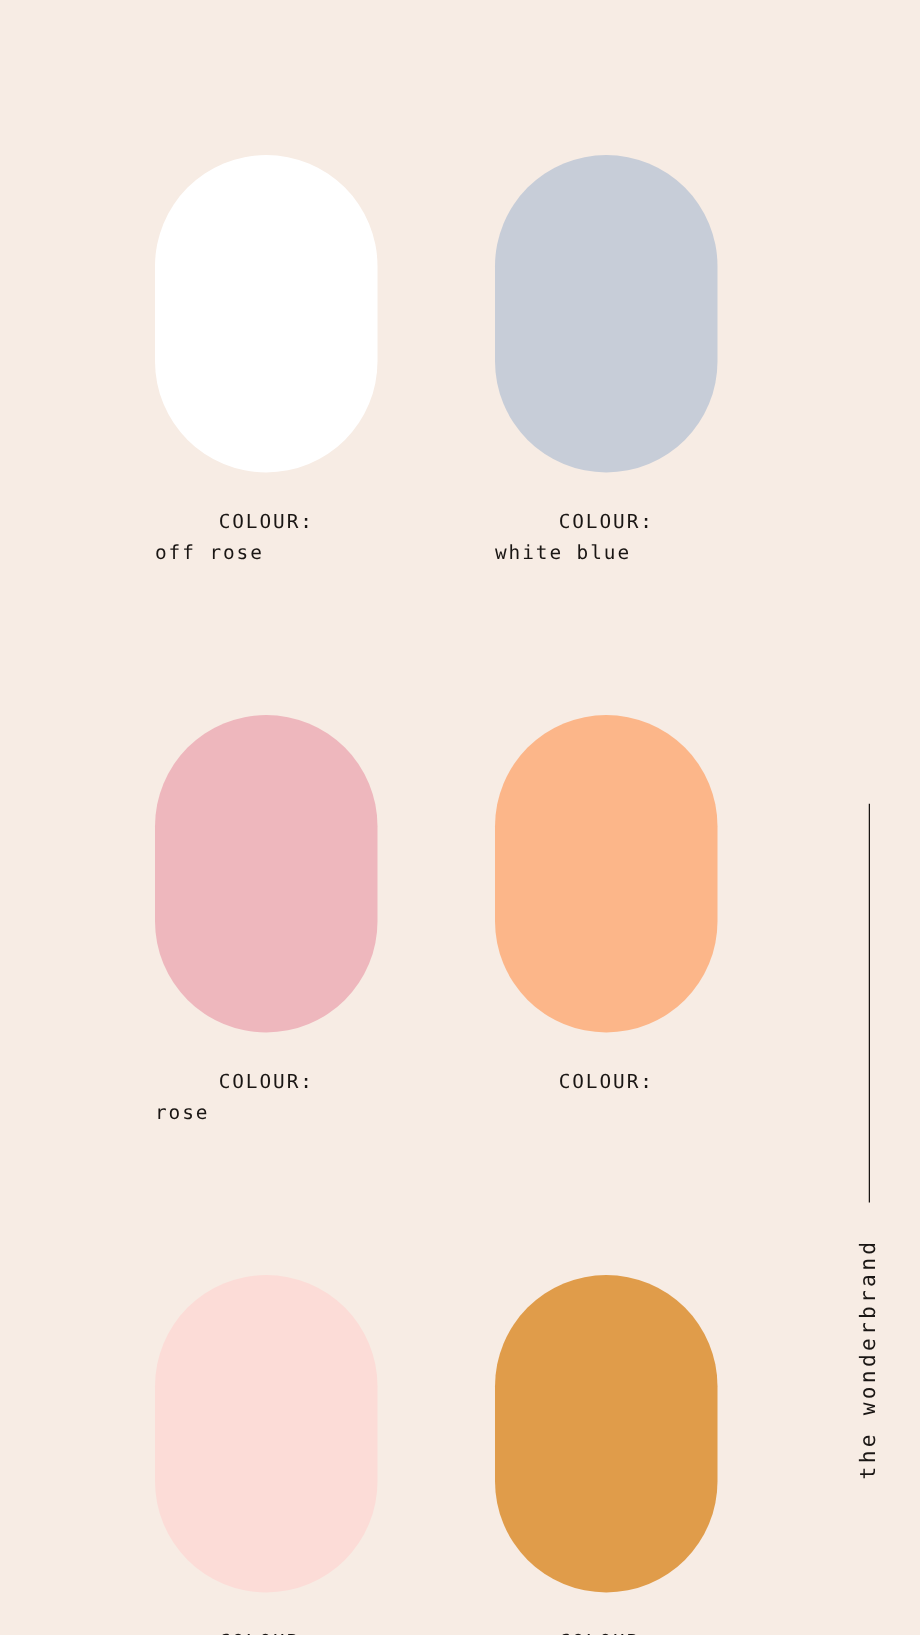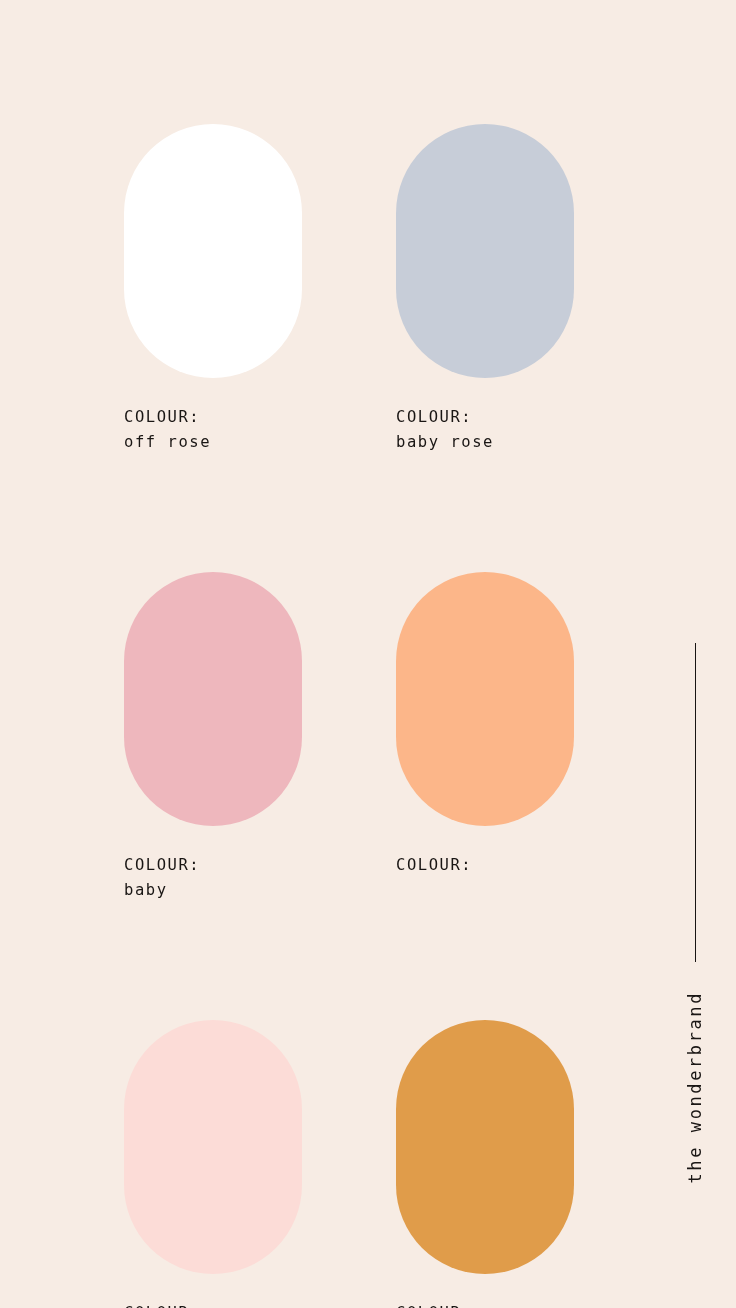--- a/index.html
+++ b/index.html
@@ -46,20 +46,21 @@
     margin-top: 27px;
     line-height: 1.62;
     color: #1a1614;
     font-size: 15.5px;
     letter-spacing: 1.55px;
     white-space: nowrap;
   }
 
   .caption-key {
     display: block;
+    text-align: center;
   }
 
   .caption-name {
     display: block;
   }
 
   
   .brand-rail {
     position: absolute;
     left: 695px;
@@ -99,28 +100,28 @@
         <div class="swatch-chip" style="background: rgb(255, 255, 255);"></div>
         <div class="swatch-caption">
           <span class="caption-key">COLOUR:</span>
           <span class="caption-name">off rose</span>
         </div>
       </div>
       <div class="swatch-cell">
         <div class="swatch-chip" style="background: rgb(199, 205, 216);"></div>
         <div class="swatch-caption">
           <span class="caption-key">COLOUR:</span>
-          <span class="caption-name">baby rose</span>
+          <span class="caption-name">white blue</span>
         </div>
       </div>
       <div class="swatch-cell">
         <div class="swatch-chip" style="background: rgb(238, 183, 189);"></div>
         <div class="swatch-caption">
           <span class="caption-key">COLOUR:</span>
-          <span class="caption-name">baby</span>
+          <span class="caption-name">rose</span>
         </div>
       </div>
       <div class="swatch-cell">
         <div class="swatch-chip" style="background: rgb(252, 182, 137);"></div>
         <div class="swatch-caption">
           <span class="caption-key">COLOUR:</span>
         </div>
       </div>
       <div class="swatch-cell">
         <div class="swatch-chip" style="background: rgb(252, 220, 215);"></div>

